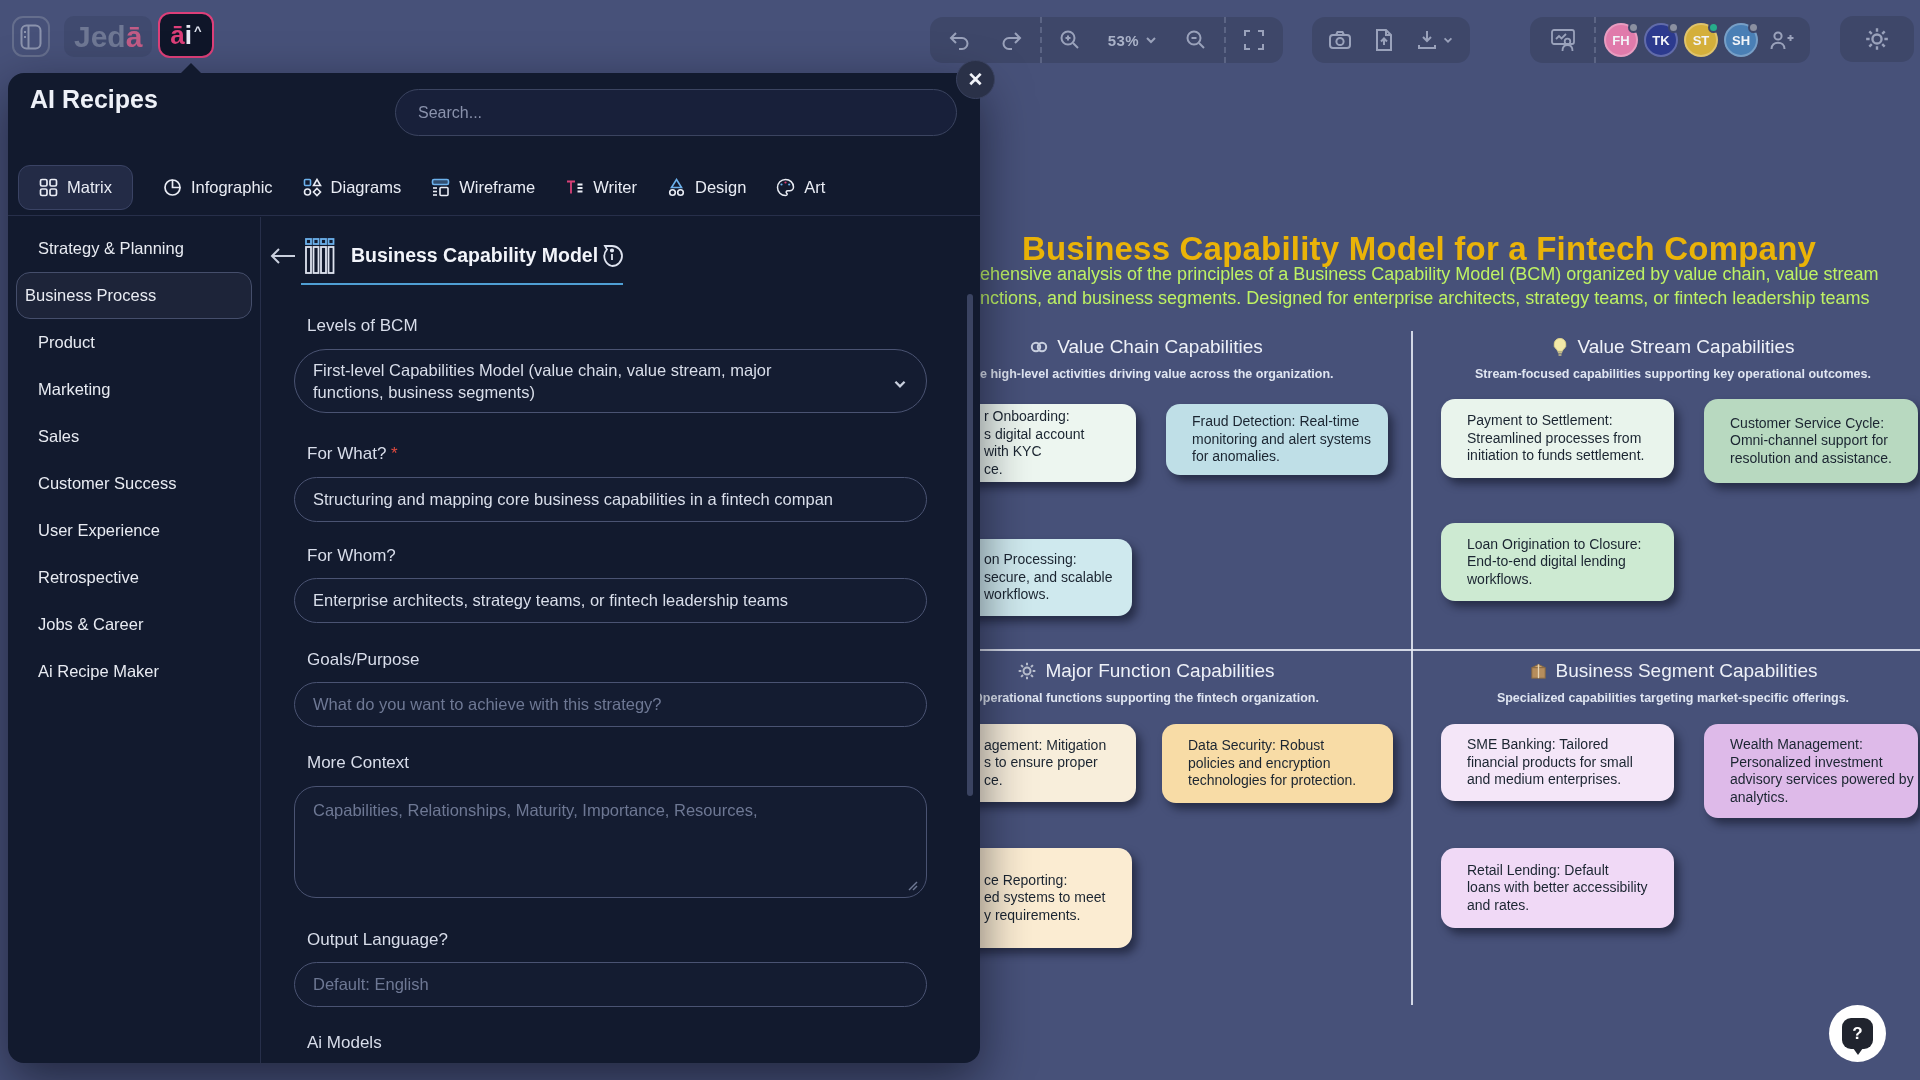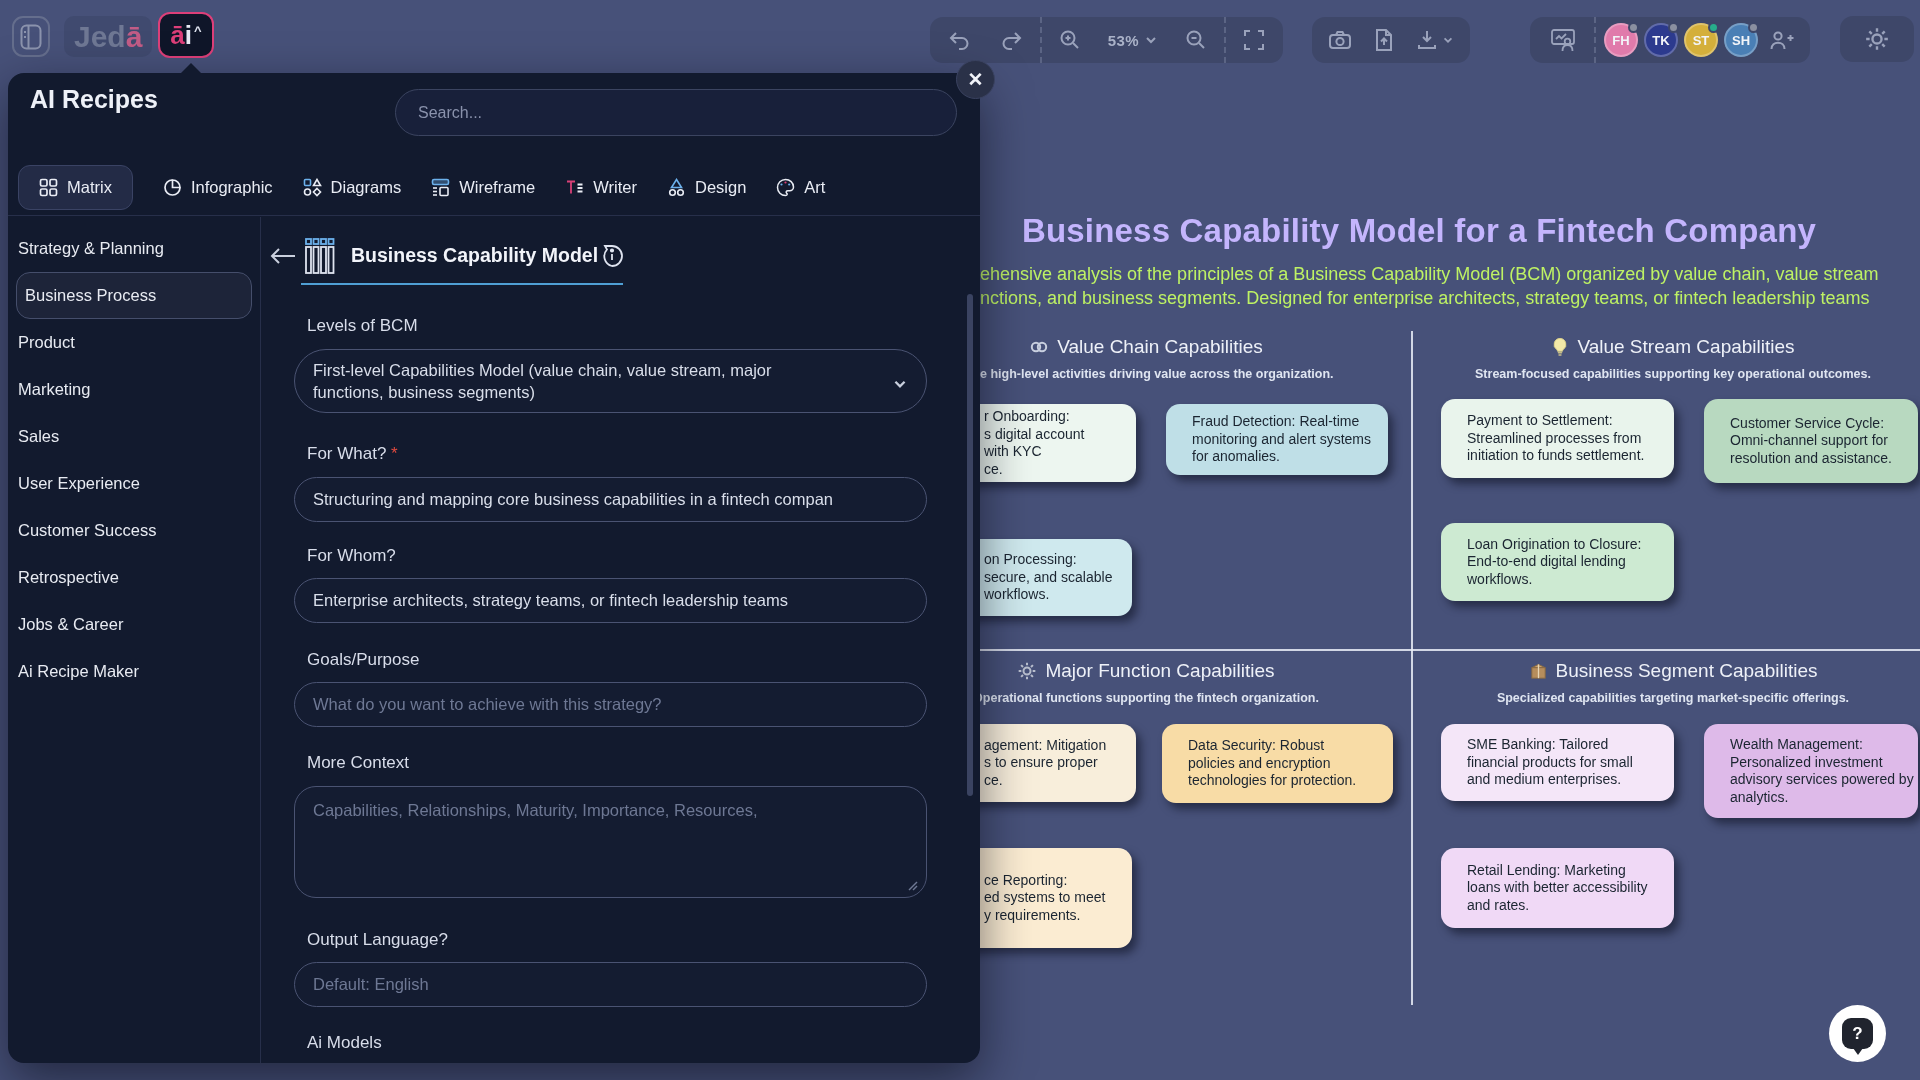--- a/index.html
+++ b/index.html
@@ -1,21 +1,21 @@
 <!DOCTYPE html>
 <html><head>
 <meta charset="utf-8">
 <style>
   * { margin:0; padding:0; box-sizing:border-box; }
   html,body { width:1920px; height:1080px; overflow:hidden; }
   body { font-family:"Liberation Sans", sans-serif; background:#475179; position:relative; }
   .abs { position:absolute; }
 
   
-  .cv-title { left:980px; top:212px; width:878px; text-align:center; font-size:33px; font-weight:600; color:#c4b5fd; letter-spacing:.2px; }
+  .cv-title { left:980px; top:230px; width:878px; text-align:center; font-size:33px; font-weight:600; color:#eab308; letter-spacing:.2px; }
   .cv-sub { left:980px; color:#bef264; font-size:18px; white-space:nowrap; }
   .divider-v { left:1411px; top:331px; width:2px; height:674px; background:rgba(235,239,248,.85); }
   .divider-h { left:880px; top:649px; width:1054px; height:2px; background:rgba(235,239,248,.85); }
   .qhead { text-align:center; color:#eef1f8; }
   .qhead .qt { font-size:19px; display:inline-flex; align-items:center; gap:8px; }
   .qhead .qs { font-size:12.5px; font-weight:bold; color:#dfe5f1; margin-top:6px; }
   .card { border-radius:14px; box-shadow:5px 6px 9px rgba(12,16,32,.55); display:flex; flex-direction:column; justify-content:center; padding:8px 14px 8px 26px; color:#1b2531; font-size:14px; }
   .card .cline { white-space:nowrap; line-height:17.5px; }
   .card.clip { padding-left:84px; }
   .help-btn { left:1829px; top:1005px; width:57px; height:57px; border-radius:50%; background:#ffffff; display:flex; align-items:center; justify-content:center; cursor:pointer; }
@@ -42,21 +42,21 @@
   .panel { left:8px; top:73px; width:972px; height:990px; background:#121a2e; border-radius:16px; box-shadow:0 18px 50px rgba(5,8,18,.55); }
   .panel-notch { left:172px; top:-10px; width:0; height:0; border-left:11px solid transparent; border-right:11px solid transparent; border-bottom:11px solid #121a2e; }
   .panel-title { left:22px; top:12px; font-size:25px; font-weight:bold; color:#eef1f8; }
   .search-inp { left:387px; top:16px; width:562px; height:47px; border-radius:24px; border:1px solid #3b4460; background:#18203a; color:#dbe0ec; font-size:16px; padding:0 22px; outline:none; font-family:"Liberation Sans",sans-serif; }
   .search-inp::placeholder { color:#8a92ac; }
   .close-btn { left:948px; top:-13px; width:39px; height:39px; border-radius:50%; background:#2a3148; border:1px solid #3a4260; color:#f2f4fa; display:flex; align-items:center; justify-content:center; font-size:19px; font-weight:bold; cursor:pointer; }
   .tabs { left:0; top:87px; width:100%; height:56px; display:flex; align-items:center; padding:0 10px; gap:30px; border-bottom:1px solid #272f4a; }
   .tab { display:flex; align-items:center; gap:9px; color:#e9ecf4; font-size:16.5px; cursor:pointer; white-space:nowrap; }
   .tab.active { background:#232b46; border:1px solid #3a4364; border-radius:12px; padding:12px 20px; }
   .sidebar { left:0; top:144px; width:253px; height:846px; border-right:1px solid #272f4a; padding-top:8px; }
-  .cat { height:47px; display:flex; align-items:center; padding-left:10px; color:#e8ebf2; font-size:16.5px; cursor:pointer; }
+  .cat { height:47px; display:flex; align-items:center; padding-left:30px; color:#e8ebf2; font-size:16.5px; cursor:pointer; }
   .cat.active { background:#1d2439; border:1px solid #454e6b; border-radius:14px; margin:0 8px; padding-left:8px; }
   .form { left:253px; top:143px; width:719px; height:847px; }
   .back-arrow { left:8px; top:30px; cursor:pointer; }
   .bcm-icon { left:44px; top:22px; }
   .recipe-title { left:90px; top:28px; font-size:19.5px; font-weight:bold; color:#f2f4fa; }
   .info-icon { left:338px; top:26px; cursor:pointer; }
   .title-underline { left:40px; top:67px; width:322px; height:2px; background:#4f9fd4; }
   .lbl { left:46px; color:#d8ddea; font-size:17px; font-weight:500; }
   .req { color:#e04a3f; }
   .finp { left:33px; width:633px; height:45px; border-radius:23px; border:1px solid #4a5372; background:#141c31; color:#d9deea; font-size:16.5px; padding:0 18px; outline:none; font-family:"Liberation Sans",sans-serif; }
@@ -186,21 +186,21 @@
   <div class="cline">financial products for small</div>
   <div class="cline">and medium enterprises.</div>
 </div>
 <div class="abs card" style="left: 1704px; top: 724px; width: 214px; height: 94px; background: rgb(222, 186, 233);">
   <div class="cline">Wealth Management:</div>
   <div class="cline">Personalized investment</div>
   <div class="cline">advisory services powered by</div>
   <div class="cline">analytics.</div>
 </div>
 <div class="abs card" style="left: 1441px; top: 848px; width: 233px; height: 80px; background: rgb(240, 217, 246);">
-  <div class="cline">Retail Lending: Marketing</div>
+  <div class="cline">Retail Lending: Default</div>
   <div class="cline">loans with better accessibility</div>
   <div class="cline">and rates.</div>
 </div>
 
 <div class="abs help-btn">
   <div class="help-bubble">
       <span>?</span>
     </div>
 </div>
 
@@ -420,22 +420,22 @@
       <span>Art</span>
     </div>
   </div>
 
   <div class="sidebar abs">
     <div class="cat">Strategy &amp; Planning</div>
     <div class="cat active">Business Process</div>
     <div class="cat">Product</div>
     <div class="cat">Marketing</div>
     <div class="cat">Sales</div>
+    <div class="cat">Customer Success</div>
     <div class="cat">User Experience</div>
-    <div class="cat">Customer Success</div>
     <div class="cat">Retrospective</div>
     <div class="cat">Jobs &amp; Career</div>
     <div class="cat">Ai Recipe Maker</div>
   </div>
 
   <div class="form abs">
     <span class="abs back-arrow">
         <svg width="28" height="20" viewBox="0 0 28 20" fill="none" stroke="#c9cfdd" stroke-width="2">
           <path d="M26 10H3M10 3l-7 7 7 7"></path>
         </svg>

